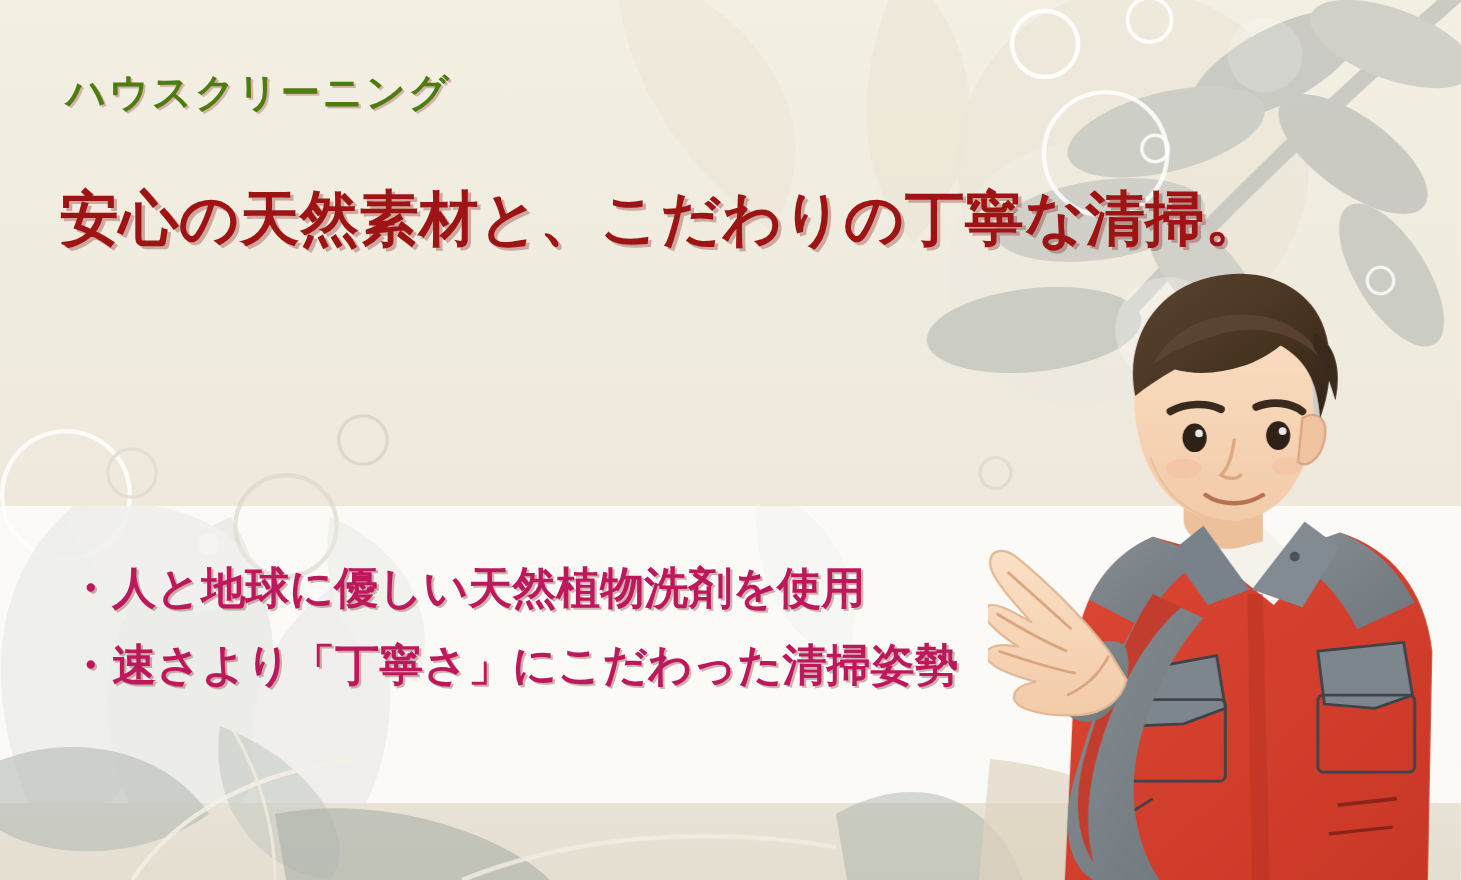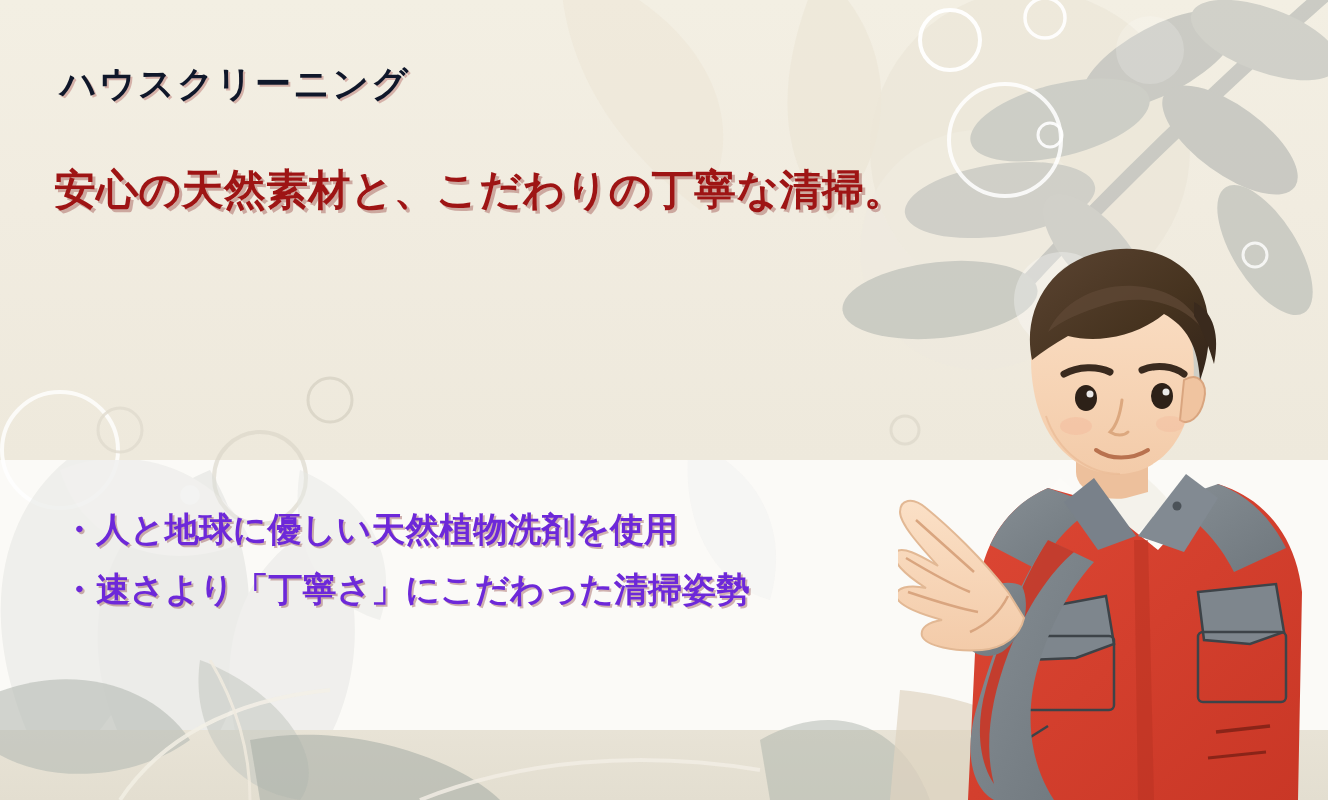--- a/index.html
+++ b/index.html
@@ -22,37 +22,37 @@
   .band-bot{top:730px;height:70px;
     background:linear-gradient(180deg,#e8e3d6 0%,#e3ded0 100%);}
 
   
   .deco{position:absolute;inset:0;width:100%;height:100%;pointer-events:none;}
 
   
   .eyebrow{
     position:absolute;left:60px;top:60px;
     font-size:36px;font-weight:700;letter-spacing:.06em;
-    color:#0f172a;
+    color:#4d7c0f;
     text-shadow:2px 2px 0 rgba(140,20,20,.28);
     white-space:nowrap;
   }
   .headline{
     position:absolute;left:54px;top:160px;
-    font-size:42px;font-weight:700;line-height:1.45;
+    font-size:54px;font-weight:700;line-height:1.45;
     color:#9e1414;letter-spacing:.005em;
     text-shadow:3px 3px 0 rgba(120,10,10,.30);
     white-space:nowrap;
   }
   .headline .hl-line{display:block;}
 
   .bullets{
     position:absolute;left:62px;top:500px;
-    font-size:34px;font-weight:700;line-height:1.76;
-    color:#6d28d9;
+    font-size:40px;font-weight:700;line-height:1.76;
+    color:#be185d;
     text-shadow:2px 2px 0 rgba(110,10,10,.30);
     white-space:nowrap;
   }
   .bullets .bl{display:block;}
 
   
   .person{
     position:absolute;right:0;bottom:0;
     width:430px;height:560px;
   }

